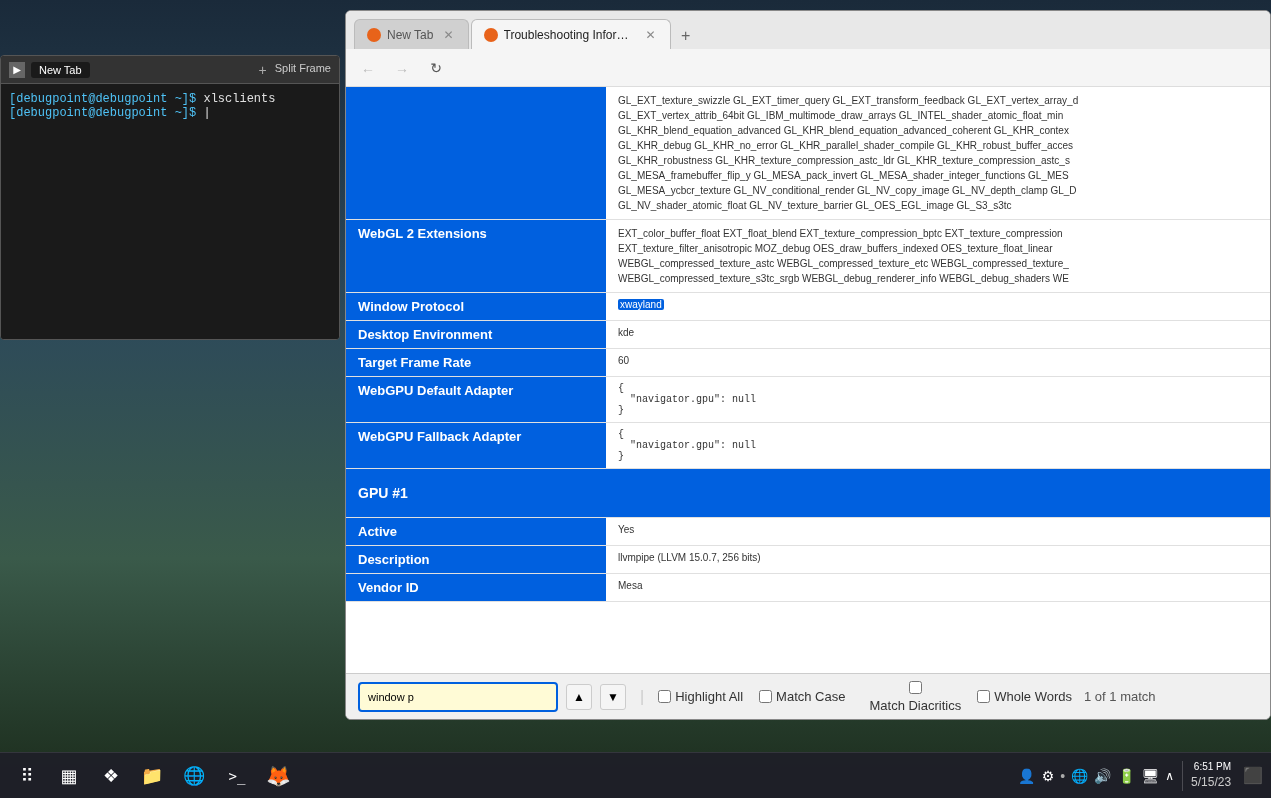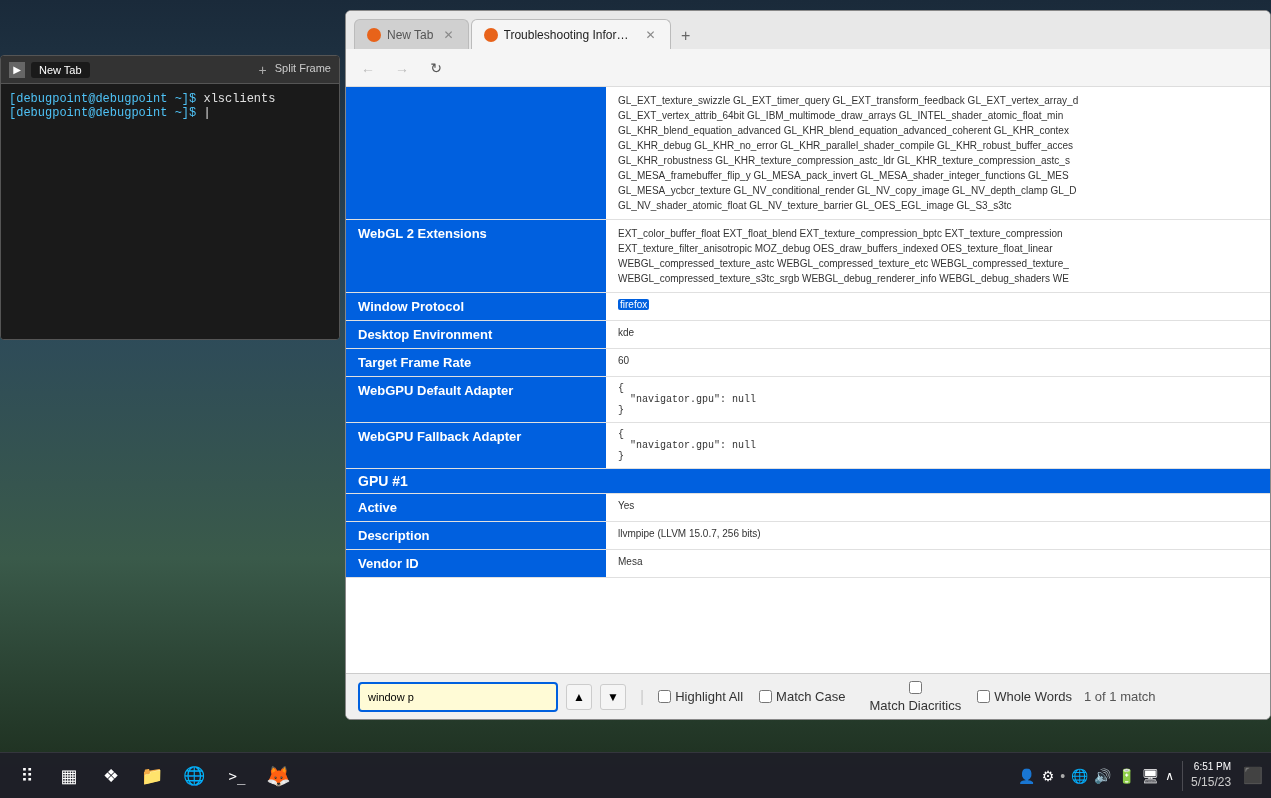--- a/index.html
+++ b/index.html
@@ -226,21 +226,21 @@
       background: #0060df;
       color: white;
       font-weight: 600;
       width: 260px;
       min-width: 260px;
       white-space: nowrap;
     }
     .info-table .key-cell.section-header {
       background: #003eaa;
       font-size: 14px;
-      padding: 4px 12px;
+      padding: 16px 12px;
     }
     .info-table .val-cell {
       background: white;
       color: #333;
       font-size: 10px;
       word-break: break-all;
     }
     .val-highlight {
       background: #0060df;
       color: white;
@@ -430,21 +430,21 @@
             EXT_color_buffer_float EXT_float_blend EXT_texture_compression_bptc EXT_texture_compression<br>
             EXT_texture_filter_anisotropic MOZ_debug OES_draw_buffers_indexed OES_texture_float_linear<br>
             WEBGL_compressed_texture_astc WEBGL_compressed_texture_etc WEBGL_compressed_texture_<br>
             WEBGL_compressed_texture_s3tc_srgb WEBGL_debug_renderer_info WEBGL_debug_shaders WE
           </td>
         </tr>
 
         <tr style="background:#0060df;">
           <td class="key-cell" style="background:#0060df;color:white;font-weight:600;">Window Protocol</td>
           <td class="val-cell" style="background:white;">
-            <span class="val-highlight">firefox</span>
+            <span class="val-highlight">xwayland</span>
           </td>
         </tr>
 
         <tr>
           <td class="key-cell">Desktop Environment</td>
           <td class="val-cell">kde</td>
         </tr>
 
         <tr>
           <td class="key-cell">Target Frame Rate</td>

